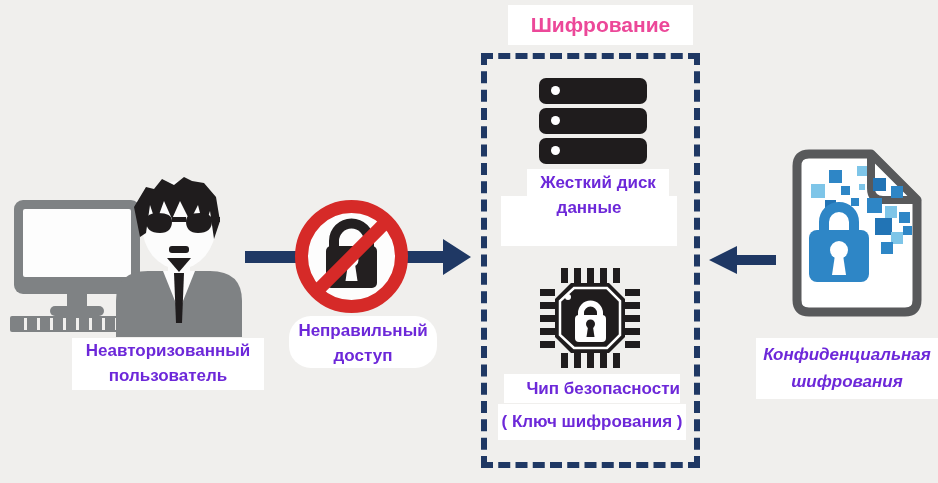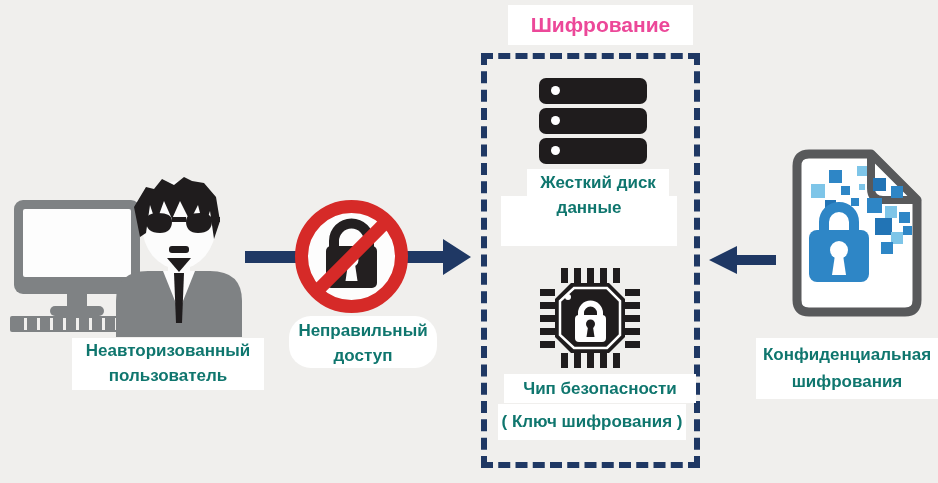--- a/index.html
+++ b/index.html
@@ -3,21 +3,21 @@
 <meta charset="utf-8">
 <style>
   html,body { margin:0; padding:0; }
   body { font-family: "Liberation Sans", sans-serif; background:#F0EFED; }
   .stage {
     position:relative; width:938px; height:483px;
     background:#F0EFED; overflow:hidden;
   }
   .abs { position:absolute; }
   .label {
-    position:absolute; background:#FFFFFF; color:#0f766e;
+    position:absolute; background:#FFFFFF; color:#6d28d9;
     font-weight:700; text-align:center; font-size:17px; line-height:25px;
     z-index:3;
   }
   .label span { display:block; }
   .title-box {
     position:absolute; left:508px; top:5px; width:185px; height:40px;
     background:#FFFFFF; color:#ec4899; font-weight:700; font-size:21px;
     line-height:40px; text-align:center; z-index:3;
   }
   .enc-box {
@@ -29,24 +29,24 @@
   .hdd .bar {
     position:relative; height:26px; margin-bottom:4px;
     background:#1F1C1D; border-radius:7px;
   }
   .hdd .bar::before {
     content:""; position:absolute; left:12px; top:8px;
     width:9px; height:9px; border-radius:50%; background:#FFFFFF;
   }
   .lbl-user  { left:72px;  top:338px; width:192px; height:52px; padding-top:0; }
   .lbl-acc   { left:289px; top:316px; width:148px; height:50px; padding-top:2px;border-radius:22px; }
-  .lbl-conf  { left:756px; top:338px; width:182px; height:58px; padding-top:3px; line-height:27px; }
+  .lbl-conf  { left:756px; top:338px; width:182px; height:58px; padding-top:3px; line-height:27px;font-style:italic; }
   .lbl-hdd   { left:527px; top:169px; width:142px; height:27px; line-height:27px; }
   .lbl-hddsub{ left:501px; top:196px; width:176px; height:50px; line-height:24px; }
-  .lbl-chip  { left:504px; top:374px; width:192px; height:29px; line-height:29px; }
+  .lbl-chip  { left:504px; top:374px; width:176px; height:29px; line-height:29px;text-align:right; }
   .lbl-chipsub{ left:498px; top:404px; width:188px; height:36px; line-height:36px; }
   .z1 { z-index:1; } .z2 { z-index:2; }
 </style>
 </head>
 <body>
 
 <div class="stage">
 
   <svg class="abs" style="left:10px; top:200px;" width="150" height="136" viewBox="0 0 150 136">
     <rect x="4" y="0" width="126" height="94" rx="9" fill="#7F8284"></rect>

